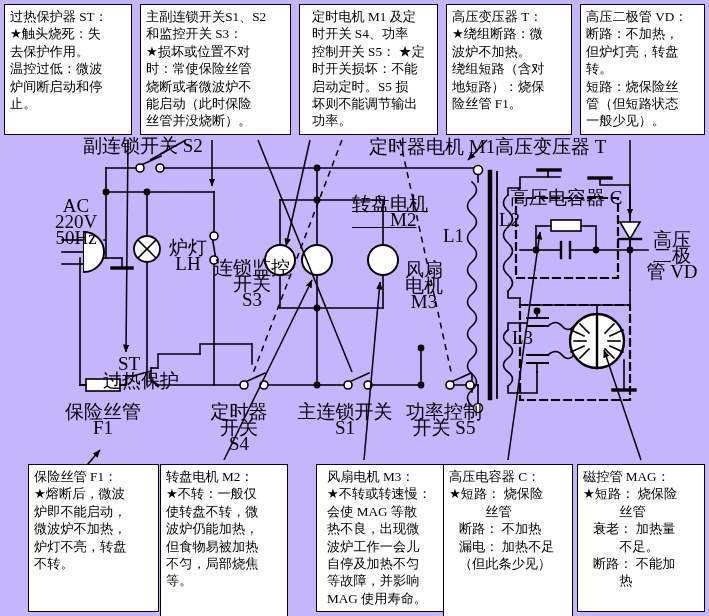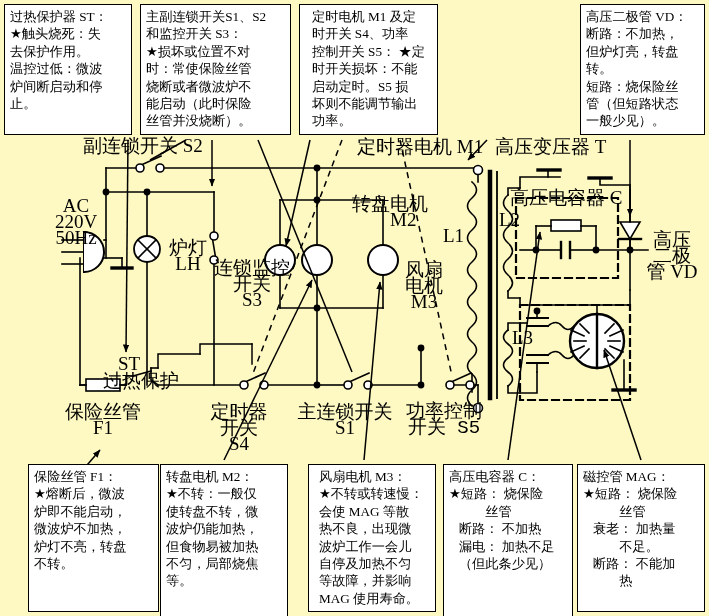--- a/index.html
+++ b/index.html
@@ -7,21 +7,21 @@
     padding: 0;
     background: #ffffff;
   }
   body {
     font-family: "Liberation Serif", "DejaVu Serif", serif;
   }
   #page {
     position: relative;
     width: 709px;
     height: 616px;
-    background: #fef9c3;
+    background: #c4b5fd;
     overflow: hidden;
   }
   .note-box {
     position: absolute;
     box-sizing: border-box;
     border: 1.5px solid #000;
     background: #fff;
     padding: 3px 4px 2px 5px;
     font-size: 13.2px;
     line-height: 17.4px;
@@ -71,20 +71,26 @@
 丝管并没烧断）。</div>
 
   <div class="note-box" style="left:299px; top:4px; width:139px; height:131px;padding-left:12px;">定时电机 M1 及定
 时开关 S4、功率
 控制开关 S5： ★定
 时开关损坏：不能
 启动定时。S5 损
 坏则不能调节输出
 功率。</div>
 
+  <div class="note-box" style="left:446px; top:4px; width:126px; height:131px;">高压变压器 T：
+★绕组断路：微
+波炉不加热。
+绕组短路（含对
+地短路）：烧保
+险丝管 F1。</div>
 
   <div class="note-box" style="left:580px; top:4px; width:125px; height:131px;">高压二极管 VD：
 断路：不加热，
 但炉灯亮，转盘
 转。
 短路：烧保险丝
 管（但短路状态
 一般少见）。</div>
 
   <div class="note-box" style="left:4px; top:464px; width:131px; height:148px;margin-left:24px;">保险丝管 F1：
@@ -95,21 +101,21 @@
 不转。</div>
 
   <div class="note-box" style="left:160px; top:464px; width:128px; height:180px;">转盘电机 M2：
 ★不转：一般仅
 使转盘不转，微
 波炉仍能加热，
 但食物易被加热
 不匀，局部烧焦
 等。</div>
 
-  <div class="note-box" style="left:308px; top:464px; width:128px; height:148px;padding-left:10px;">风扇电机 M3：
+  <div class="note-box" style="left:316px; top:464px; width:128px; height:148px;padding-left:10px;">风扇电机 M3：
 ★不转或转速慢：
 会使 MAG 等散
 热不良，出现微
 波炉工作一会儿
 自停及加热不匀
 等故障，并影响
 MAG 使用寿命。</div>
 
   <div class="note-box" style="left:443px; top:464px; width:130px; height:175px;">高压电容器 C：
 ★短路： 烧保险
@@ -374,32 +380,32 @@
       <line x1="641" y1="460" x2="604" y2="350" marker-end="url(#arrowhead)"></line>
     </g>
 
     <g stroke="#000" fill="none" stroke-width="1.5" stroke-dasharray="6 5">
       <line x1="258" y1="430" x2="300" y2="275" opacity="0"></line>
     </g>
   </svg>
 
   <div class="lbl" style="left:83px; top:138px;">副连锁开关 S2</div>
 
-  <div class="lbl" style="left:357px; top:139px;">定时器电机 M1</div>
+  <div class="lbl" style="left:369px; top:139px;">定时器电机 M1</div>
 
   <div class="lbl" style="left:495px; top:139px;">高压变压器 T</div>
 
   <div class="lbl center" style="left:45px; top:198px; width:62px;">AC
 220V
 50Hz</div>
 
   <div class="lbl center" style="left:165px; top:240px; width:46px;">炉灯
 LH</div>
 
-  <div class="lbl" style="left:352px; top:196px;">转盘电机
+  <div class="lbl" style="left:352px; top:196px;text-decoration:underline;">转盘电机
         M2</div>
 
   <div class="lbl" style="left:510px; top:190px;">高压电容器 C</div>
 
   <div class="lbl" style="left:443px; top:228px;">L1</div>
 
   <div class="lbl" style="left:499px; top:212px;">L2</div>
 
   <div class="lbl" style="left:499px; top:330px;padding-left:13px;">L3</div>
 
@@ -422,17 +428,17 @@
   <div class="lbl center" style="left:62px; top:404px; width:82px;">保险丝管
 F1</div>
 
   <div class="lbl center" style="left:208px; top:404px; width:62px;">定时器
 开关
 S4</div>
 
   <div class="lbl center" style="left:293px; top:404px; width:104px;">主连锁开关
 S1</div>
 
-  <div class="lbl center" style="left:398px; top:404px; width:92px;font-family:Liberation Mono, monospace;">功率控制
+  <div class="lbl center" style="left:398px; top:404px; width:92px;">功率控制
 开关 S5</div>
 
 
 </div>
 
 </body></html>

